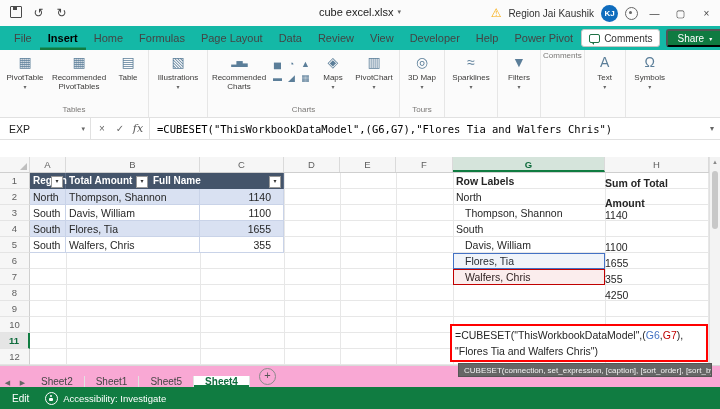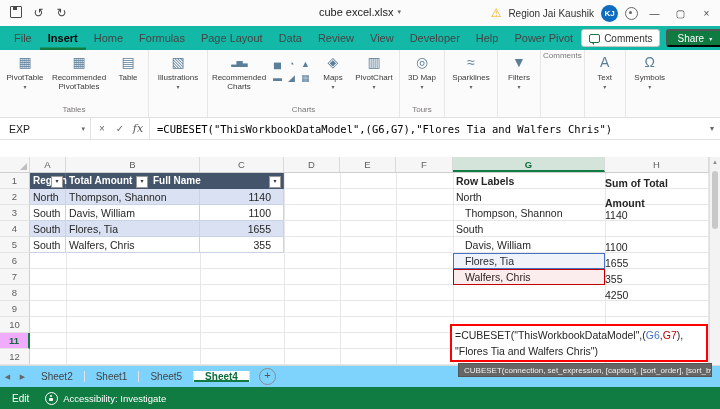--- a/index.html
+++ b/index.html
@@ -87,21 +87,21 @@
   .ch{border-right:1px solid #DADADA;font-size:9.5px;color:#5E5E5E;text-align:center;line-height:15px;box-sizing:border-box}
   .w-rh{width:30px}.w-a{width:36px}.w-b{width:134px}.w-c{width:84px}.w-d{width:56px}
   .w-e{width:56px}.w-f{width:57px}.w-g{width:152px}.w-h{width:104px}
   .ch.sel{background:#D5E4DB;color:#0E6B3C;font-weight:700;border-bottom:2px solid #107C41}
   .corner{position:relative}
   .corner:after{content:"";position:absolute;right:2px;bottom:2px;border-left:7px solid transparent;
                 border-bottom:7px solid #BFBFBF}
   .rowhdrs{position:absolute;top:16px;left:0;width:30px}
   .rh{height:16px;line-height:16px;text-align:center;font-size:9.5px;color:#5E5E5E;background:#F6F6F6;
       border-right:1px solid #CFCFCF;border-bottom:1px solid #E4E4E4;box-sizing:border-box}
-  .rh.sel{background:#f0abfc;color:#0E6B3C;font-weight:700;border-right:2px solid #107C41}
+  .rh.sel{background:#e5e5e5;color:#0E6B3C;font-weight:700;border-right:2px solid #107C41}
   .glines{position:absolute;top:16px;left:30px;width:679px;height:192px;
           background:repeating-linear-gradient(to bottom,transparent 0,transparent 15px,#E7E7E7 15px,#E7E7E7 16px)}
   .vl{position:absolute;top:16px;height:192px;width:1px;background:#E7E7E7}
 
   
   .xtable{position:absolute;left:30px;top:16px;width:254px;z-index:2}
   .xt-h{display:flex;height:16px;background:#44546A;color:#fff;font-weight:700;font-size:10px}
   .xt-hc{position:relative;padding-left:3px;line-height:16px;border-right:1px solid #5A6B85;box-sizing:border-box}
   .flt{position:absolute;right:2px;top:3px;width:10px;height:10px;background:#fff;border:1px solid #999;
        font-size:6px;line-height:9px;text-align:center;color:#333;font-weight:400}
@@ -132,22 +132,22 @@
   .vscroll{position:absolute;top:157px;right:0;width:11px;height:208px;background:#F3F3F3;
            border-left:1px solid #E0E0E0;box-sizing:border-box}
   .vs-up{height:11px;text-align:center;font-size:6px;color:#888;line-height:11px}
   .vs-thumb{position:absolute;top:14px;left:2px;width:6px;height:58px;background:#C8C8C8;border-radius:3px}
 
   .ftip{position:absolute;left:458px;top:363px;width:254px;height:14px;background:#666;color:#F2F2F2;
         font-size:8px;line-height:14px;padding:0 5px;white-space:nowrap;overflow:hidden;z-index:30;
         border:1px solid #555;box-sizing:border-box}
 
   
-  .sheetbar{position:absolute;top:365px;left:0;width:720px;height:22px;background:#7dd3fc;
-            border-top:1px solid #D9D9D9;display:flex;align-items:center;box-sizing:border-box}
+  .sheetbar{position:absolute;top:365px;left:0;width:720px;height:22px;background:#f9a8d4;
+            border-top:1px solid #D9D9D9;display:flex;align-items:flex-end;box-sizing:border-box}
   .snav{width:15px;display:flex;align-items:center;justify-content:center;font-size:7px;color:#666}
   .stab{padding:0 11px;font-size:10px;color:#444;display:flex;align-items:center;border-right:1px solid #E2E2E2}
   .stab.active{background:#fff;color:#0E6B3C;font-weight:700;box-shadow:inset 0 -2px 0 #107C41}
   .addsheet{width:15px;height:15px;border-radius:50%;border:1px solid #8A8A8A;color:#555;font-size:11px;
             line-height:13px;text-align:center;align-self:center;margin-left:9px}
 
   
   .statusbar{position:absolute;top:387px;left:0;width:720px;height:22px;background:#107C41;color:#fff;
              display:flex;align-items:center;gap:16px;padding-left:12px;box-sizing:border-box;font-size:10px}
   .sb-access{display:flex;align-items:center;gap:5px;font-size:9.5px}

